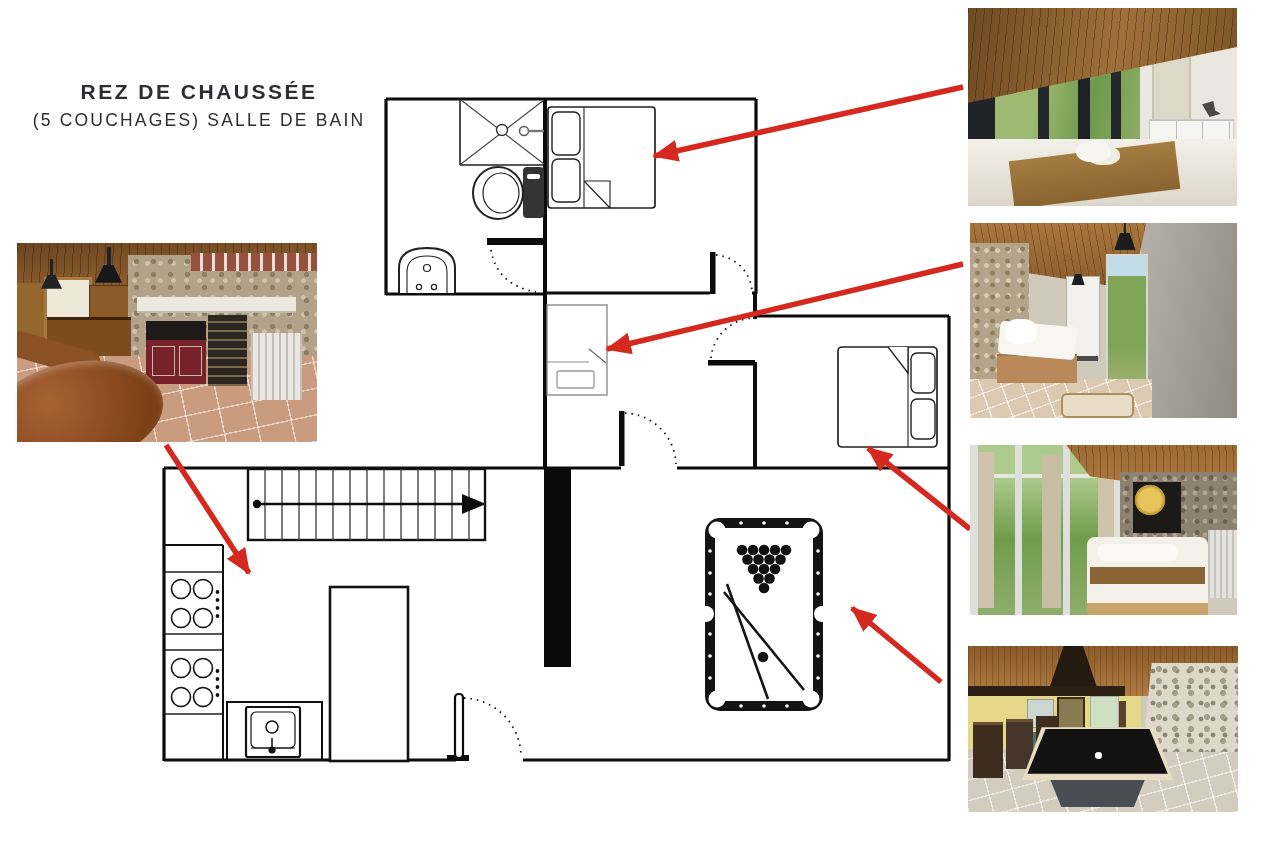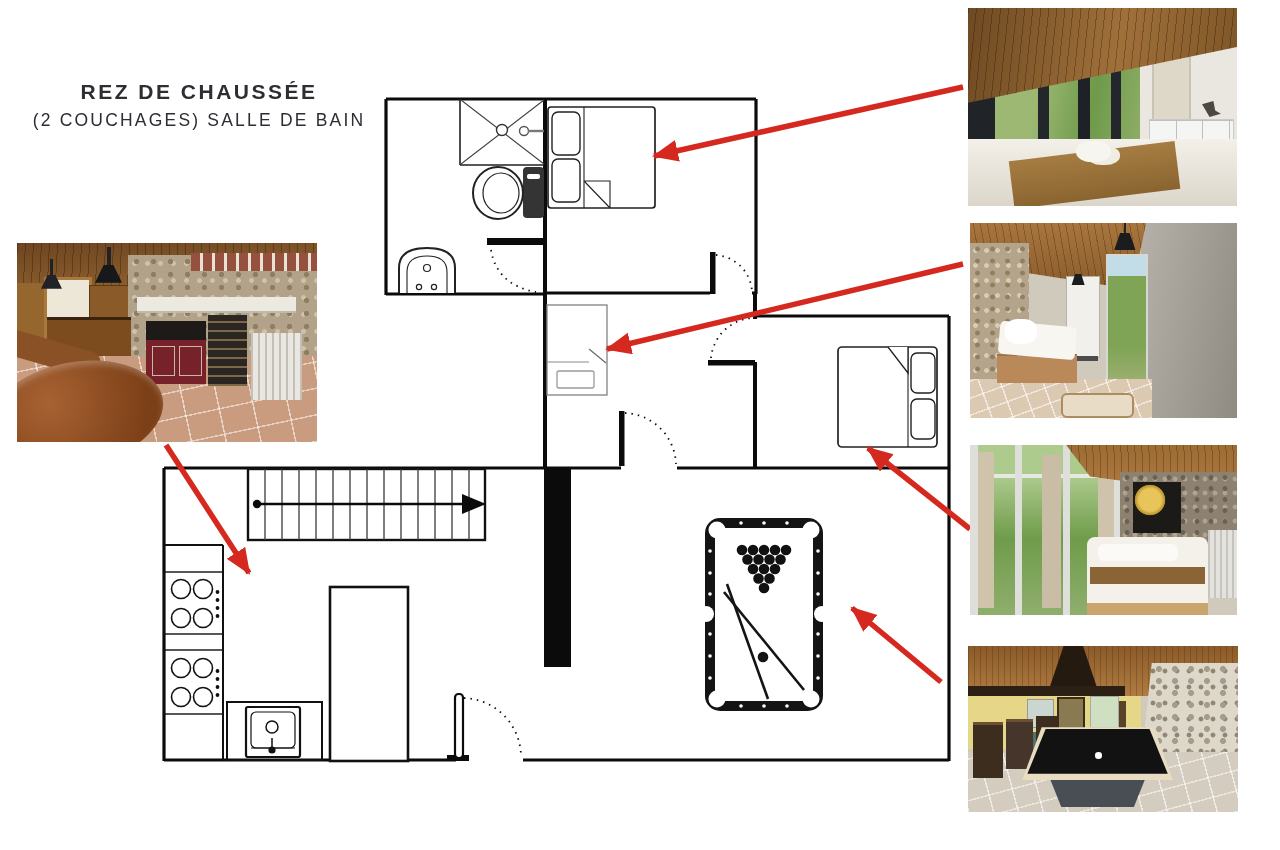--- a/index.html
+++ b/index.html
@@ -144,21 +144,21 @@
   .p4-base{left:27%;top:80%;width:42%;height:17%;background:#484e54;clip-path:polygon(8% 0,92% 0,82% 100%,18% 100%);}
 </style>
 </head>
 <body>
 
 <div id="stage">
 
 
   <div id="subtitle">
     <div class="l1">REZ DE CHAUSSÉE</div>
-    <div class="l3">(2 COUCHAGES) SALLE DE BAIN</div>
+    <div class="l3">(5 COUCHAGES) SALLE DE BAIN</div>
   </div>
 
   <svg id="plan-svg" viewBox="0 0 1280 850">
     <defs>
       <marker id="ah" markerUnits="userSpaceOnUse" markerWidth="30" markerHeight="26" refX="24" refY="11" orient="auto">
         <path d="M0,0 L26,11 L0,22 Z" fill="#d5281e"></path>
       </marker>
     </defs>
 
     <g stroke="#0b0b0b" stroke-width="3.2" fill="none">

